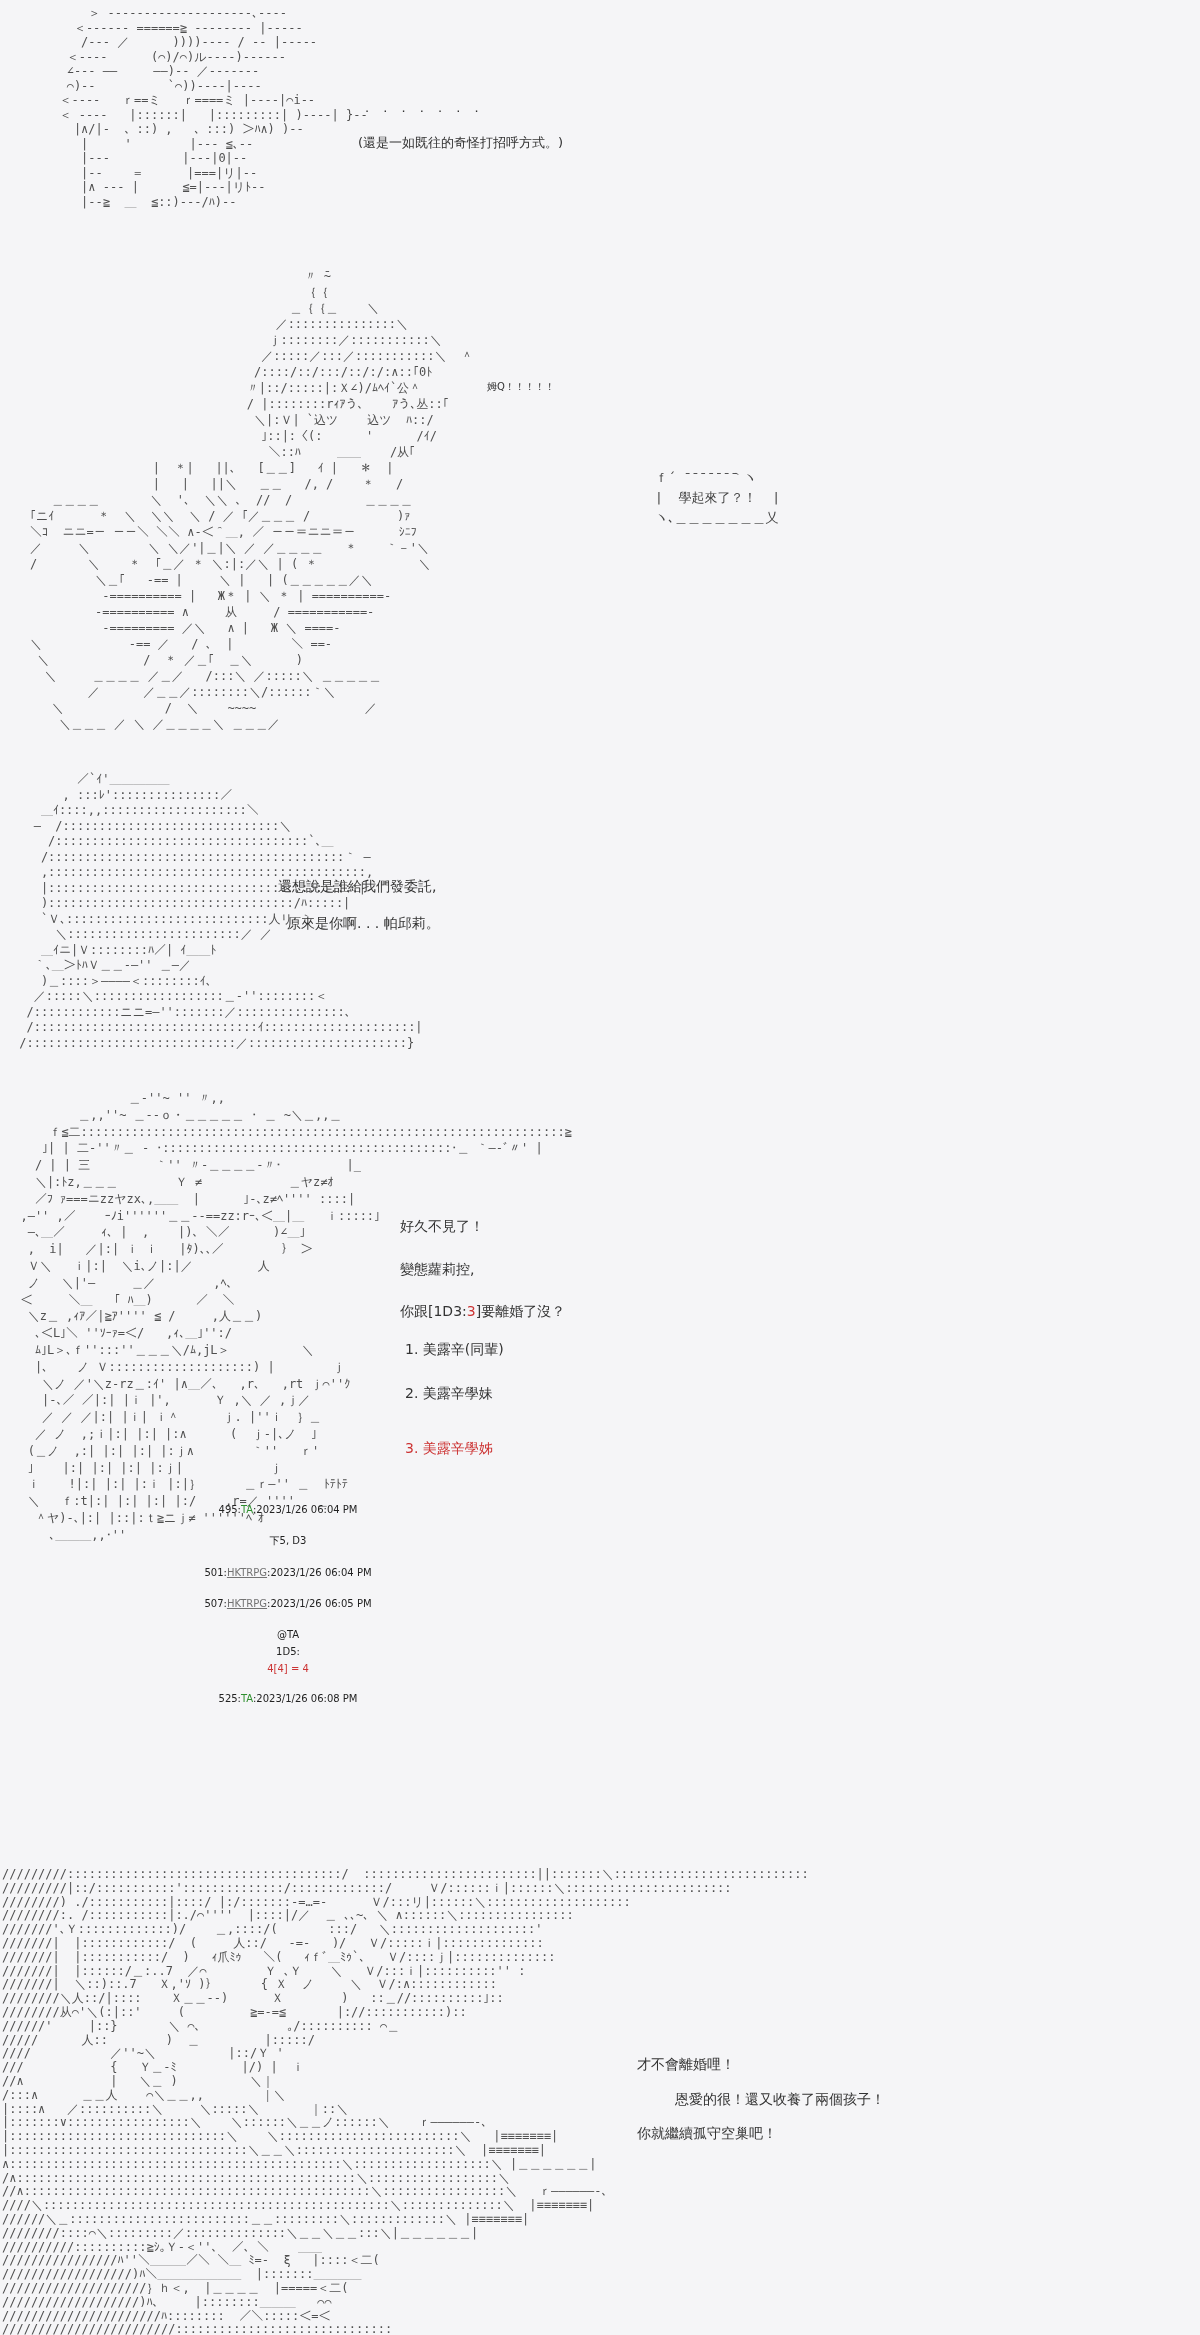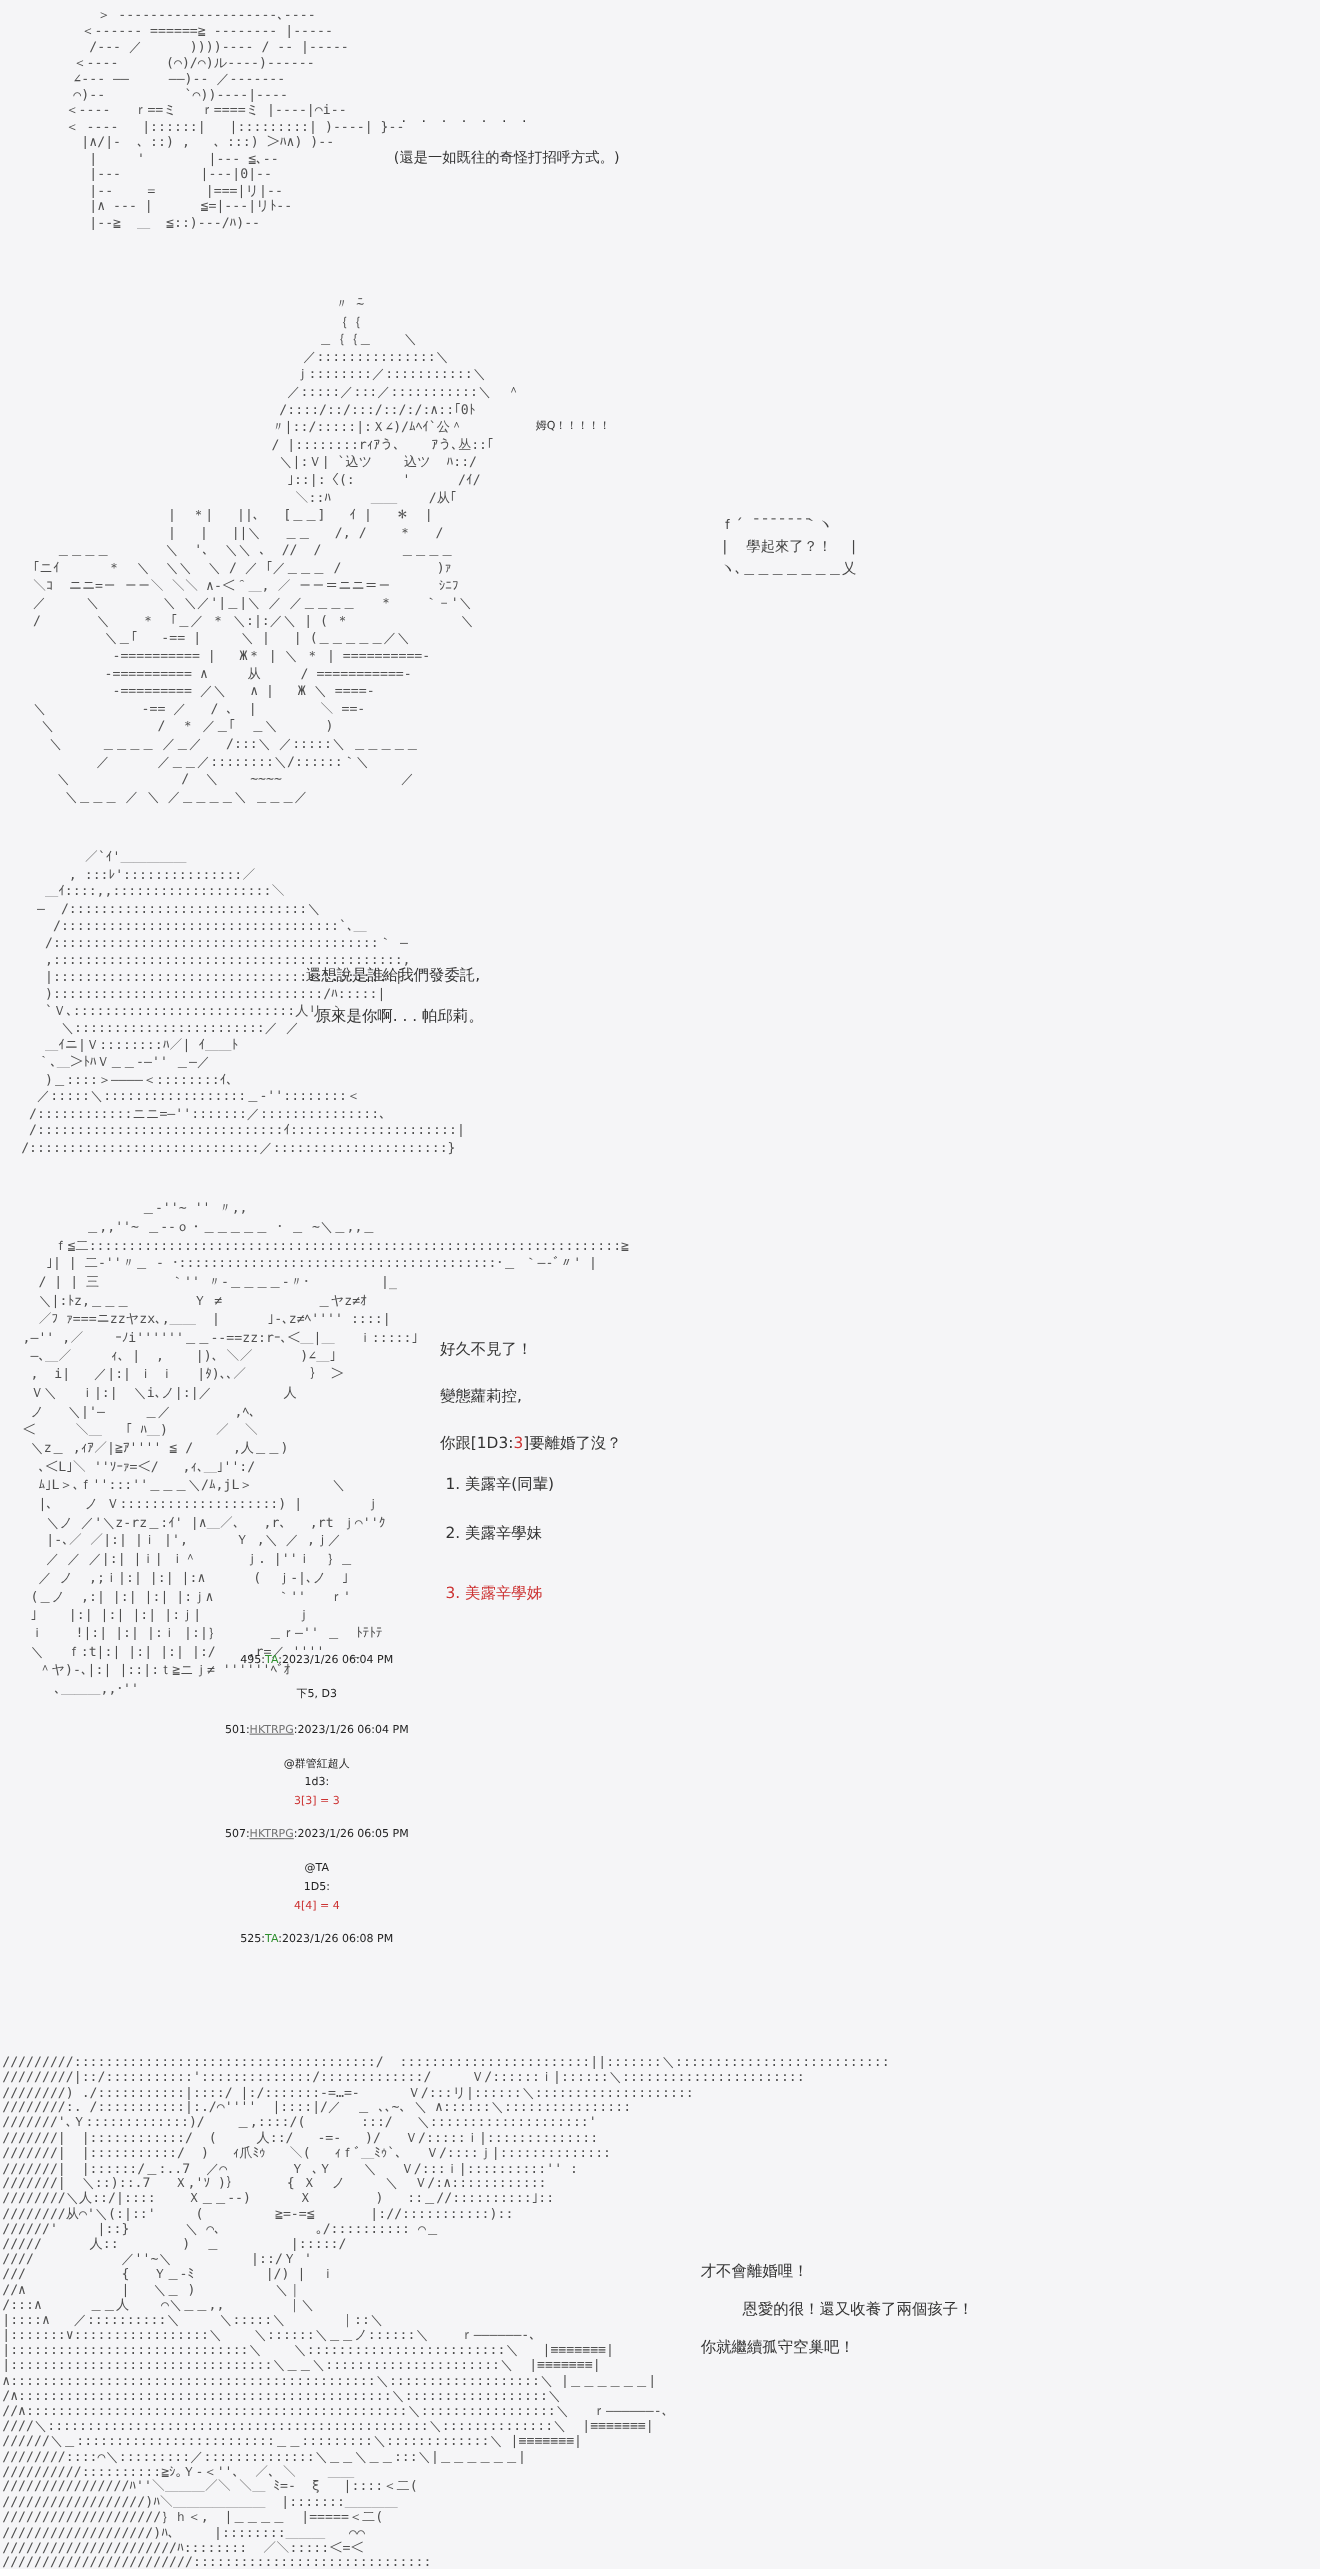--- a/index.html
+++ b/index.html
@@ -133,25 +133,20 @@
 
   <span class="txt dlg" style="left:405px;top:1341px;">1. 美露辛(同輩)</span>
   <span class="txt dlg" style="left:405px;top:1385px;">2. 美露辛學妹</span>
   <span class="txt dlg red" style="left:405px;top:1428px;margin-top:12px;">3. 美露辛學姊</span>
 
   <div class="meta">
     <div class="hdr"><span>495:</span><span class="green">TA</span><span>:2023/1/26 06:04 PM</span></div>
     <div class="body1">下5, D3</div>
 
     <div class="hdr"><span>501:</span><a class="blink" href="#">HKTRPG</a><span>:2023/1/26 06:04 PM</span></div>
-    <div class="grp">
-      <div>@群管紅超人</div>
-      <div>1d3:</div>
-      <div class="red">3[3] = 3</div>
-    </div>
 
     <div class="hdr"><span>507:</span><a class="blink" href="#">HKTRPG</a><span>:2023/1/26 06:05 PM</span></div>
     <div class="grp">
       <div>@TA</div>
       <div>1D5:</div>
       <div class="red">4[4] = 4</div>
     </div>
 
     <div class="hdr"><span>525:</span><span class="green">TA</span><span>:2023/1/26 06:08 PM</span></div>
   </div>

